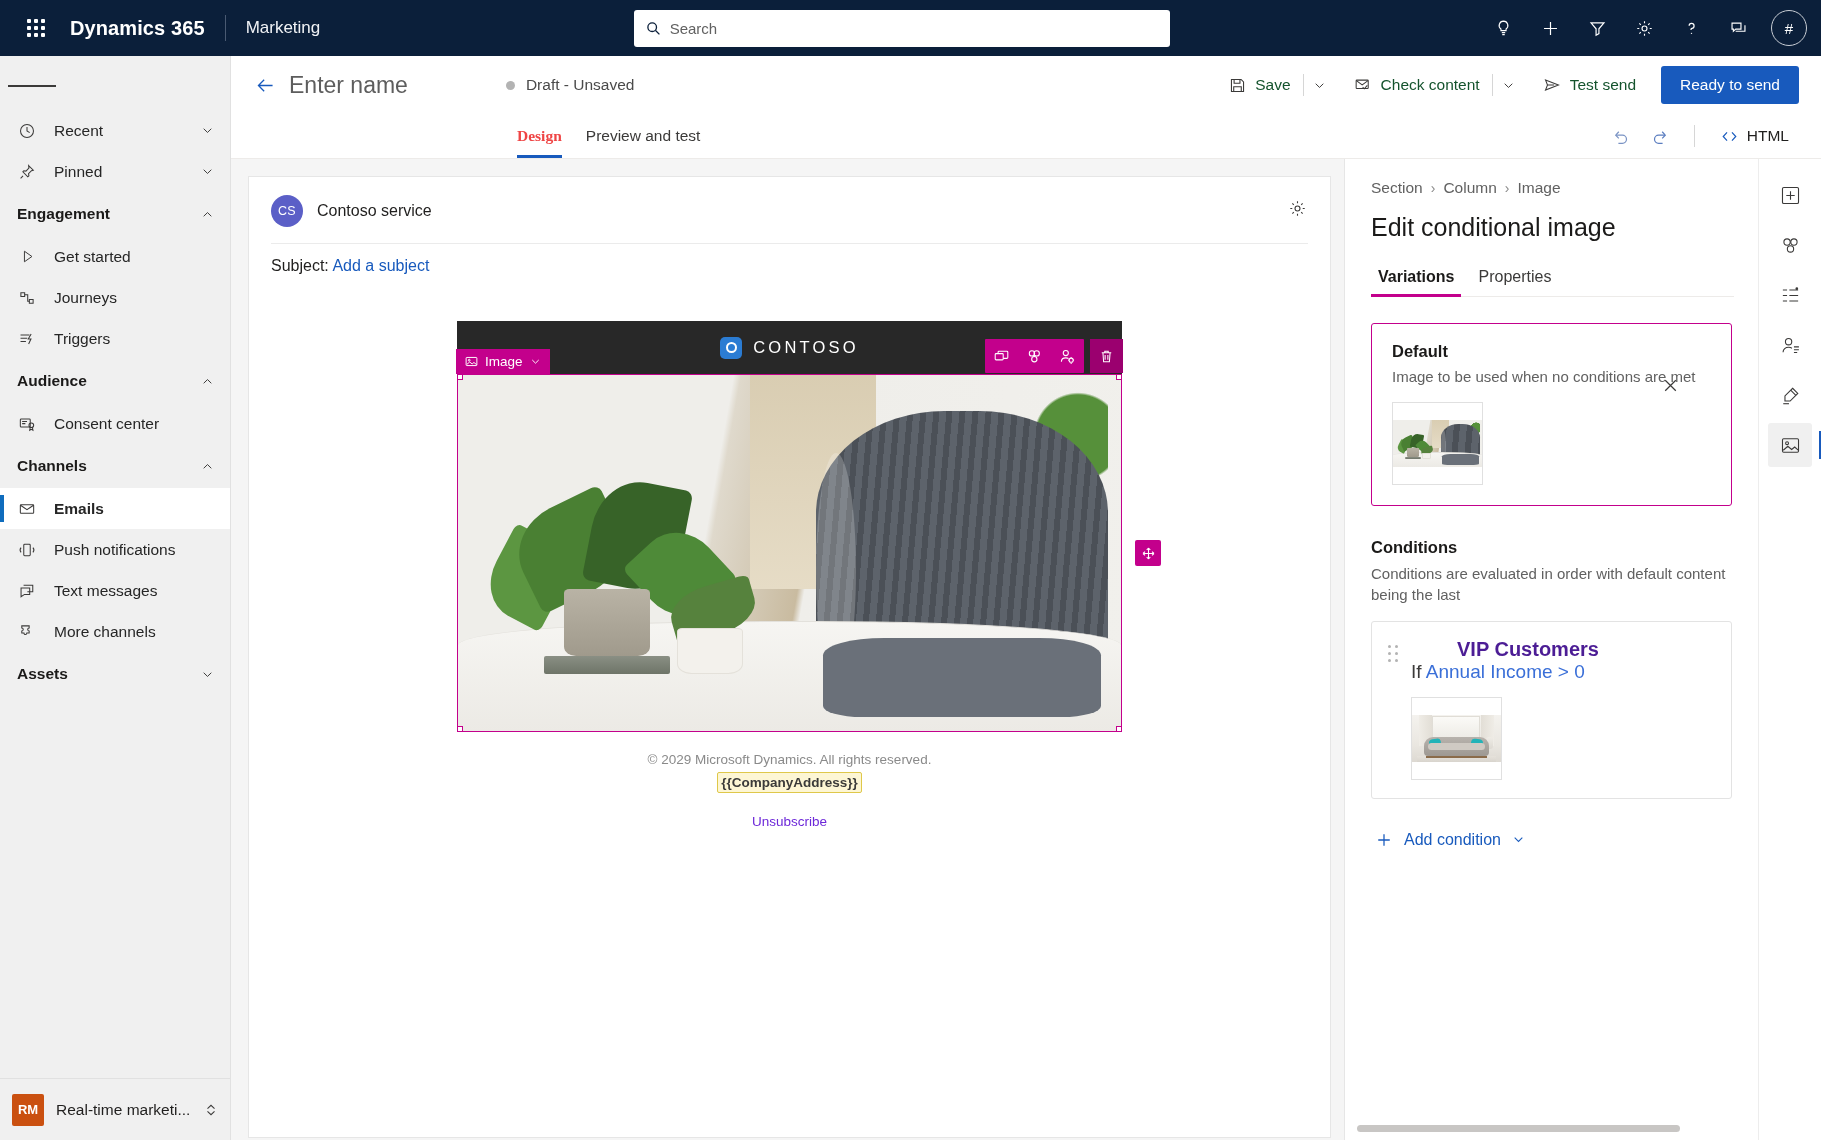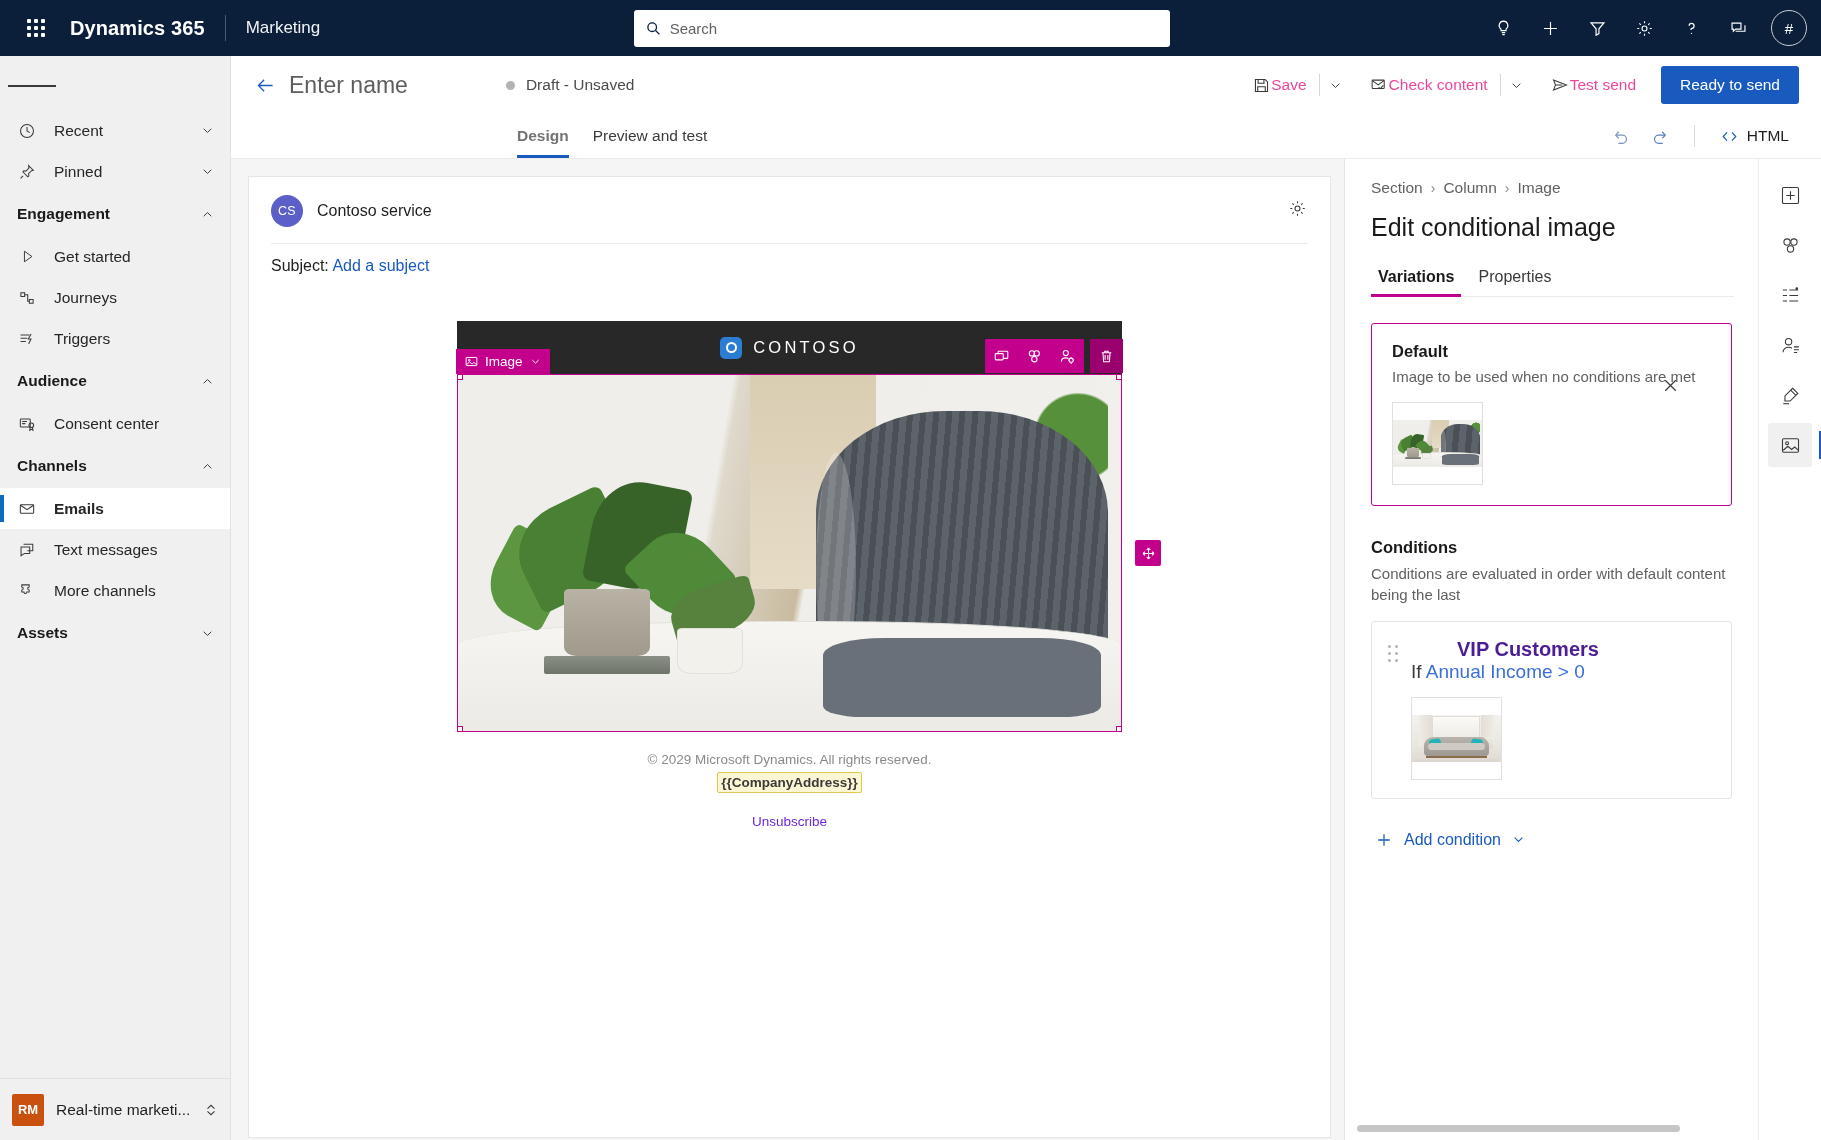--- a/index.html
+++ b/index.html
@@ -80,41 +80,41 @@
   
   .main { flex: 1; display: flex; flex-direction: column; min-width: 0; background: #fff; }
   .cmdbar { height: 58px; flex: none; display: flex; align-items: center; padding: 0 22px 0 16px; }
   .back-btn { width: 36px; height: 36px; display: flex; align-items: center; justify-content: center; cursor: pointer; }
   .title-name { font-size: 23px; color: #5d5d5d; margin-left: 6px; cursor: text; white-space: nowrap; }
   .draft-status { display: flex; align-items: center; gap: 11px; margin-left: 98px; }
   .draft-dot { width: 9px; height: 9px; border-radius: 50%; background: #b3b3b3; }
   .draft-text { font-size: 15.5px; color: #4a4a4a; white-space: nowrap; }
   .cmd-right { margin-left: auto; display: flex; align-items: center; gap: 0; }
   .cmd-btn {
-    height: 38px; display: flex; align-items: center; gap: 1px; padding: 0 11px;
-    font-size: 15.5px; color: #ec4899; cursor: pointer; border-radius: 3px; white-space: nowrap;
+    height: 38px; display: flex; align-items: center; gap: 9px; padding: 0 11px;
+    font-size: 15.5px; color: #14532d; cursor: pointer; border-radius: 3px; white-space: nowrap;
   }
   .cmd-split { width: 1px; height: 22px; background: #d6d6d6; margin: 0 1px; }
   .cmd-caret { width: 30px; height: 38px; display: flex; align-items: center; justify-content: center; cursor: pointer; border-radius: 3px; }
   .primary-btn {
     height: 38px; background: #185abd; color: #fff; font-size: 15.5px; border: none;
     padding: 0 19px; border-radius: 3px; cursor: pointer; margin-left: 14px;
     font-family: "Liberation Sans", sans-serif; white-space: nowrap;
   }
 
   .tabbar {
     height: 45px; flex: none; display: flex; align-items: stretch;
     border-bottom: 1px solid #edebe9; padding: 0 22px 0 0; background: #fff;
   }
   .tabs { display: flex; align-items: stretch; margin-left: 276px; gap: 4px; }
   .tab {
     display: flex; align-items: center; padding: 0 10px; font-size: 15.5px; color: #3b3a39;
     cursor: pointer; position: relative;
   }
-  .tab.active { font-weight: 700; color: #737373; }
+  .tab.active { font-weight: 700; color: #ef4444; font-family: Liberation Serif, serif; }
   .tab.active::after {
     content: ""; position: absolute; left: 10px; right: 10px; bottom: 0; height: 2.6px; background: #185abd;
   }
   .tab-right { margin-left: auto; display: flex; align-items: center; gap: 4px; }
   .tool-ico { width: 36px; height: 36px; display: flex; align-items: center; justify-content: center; cursor: pointer; border-radius: 3px; }
   .tb-sep { width: 1px; height: 22px; background: #d6d6d6; margin: 0 11px; }
   .html-btn { display: flex; align-items: center; gap: 8px; padding: 0 10px; height: 36px; cursor: pointer; border-radius: 3px; }
   .html-btn span { font-size: 15.5px; color: #201f1e; }
 
   
@@ -492,20 +492,29 @@
         <div class="sb-item selected">
           <span class="ico">
             <svg width="18" height="18" viewBox="0 0 20 20" fill="none" stroke="#3b3a39" stroke-width="1.15">
               <rect x="2.6" y="5.2" width="14.8" height="9.6" rx=".8"></rect>
                 <path d="m2.8 5.8 7.2 5 7.2-5"></path>
             </svg>
           </span>
           <span class="lbl">Emails</span>
         </div>
 
+        <div class="sb-item">
+          <span class="ico">
+            <svg width="18" height="18" viewBox="0 0 20 20" fill="none" stroke="#3b3a39" stroke-width="1.15">
+              <rect x="6.4" y="3.6" width="7.2" height="12.8" rx="1"></rect>
+              <path d="M3.4 7.4a4 4 0 0 0 0 5.2M16.6 7.4a4 4 0 0 1 0 5.2"></path>
+            </svg>
+          </span>
+          <span class="lbl">Push notifications</span>
+        </div>
 
         <div class="sb-item">
           <span class="ico">
             <svg width="18" height="18" viewBox="0 0 20 20" fill="none" stroke="#3b3a39" stroke-width="1.15">
               <path d="M6.2 3.6h10.2v7.2H10.4"></path>
                 <path d="M3.4 6.6h9.6v7.2H7.2l-3.8 2.6v-2.6H3.4V6.6Z"></path>
             </svg>
           </span>
           <span class="lbl">Text messages</span>
         </div>

